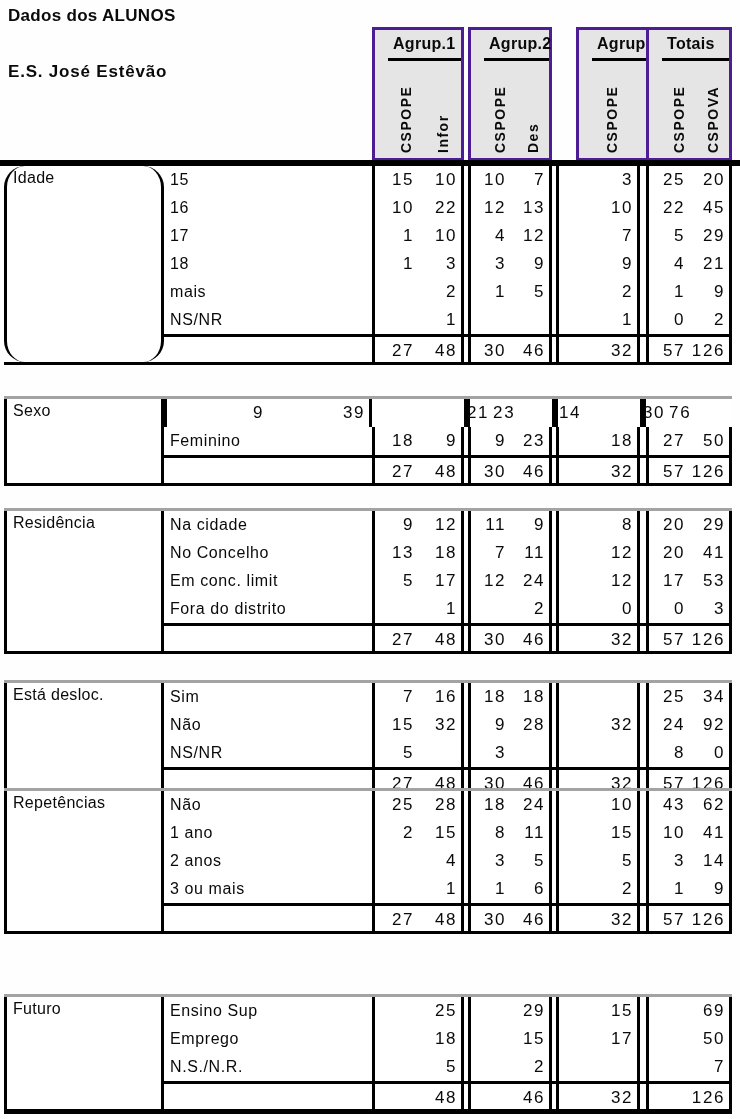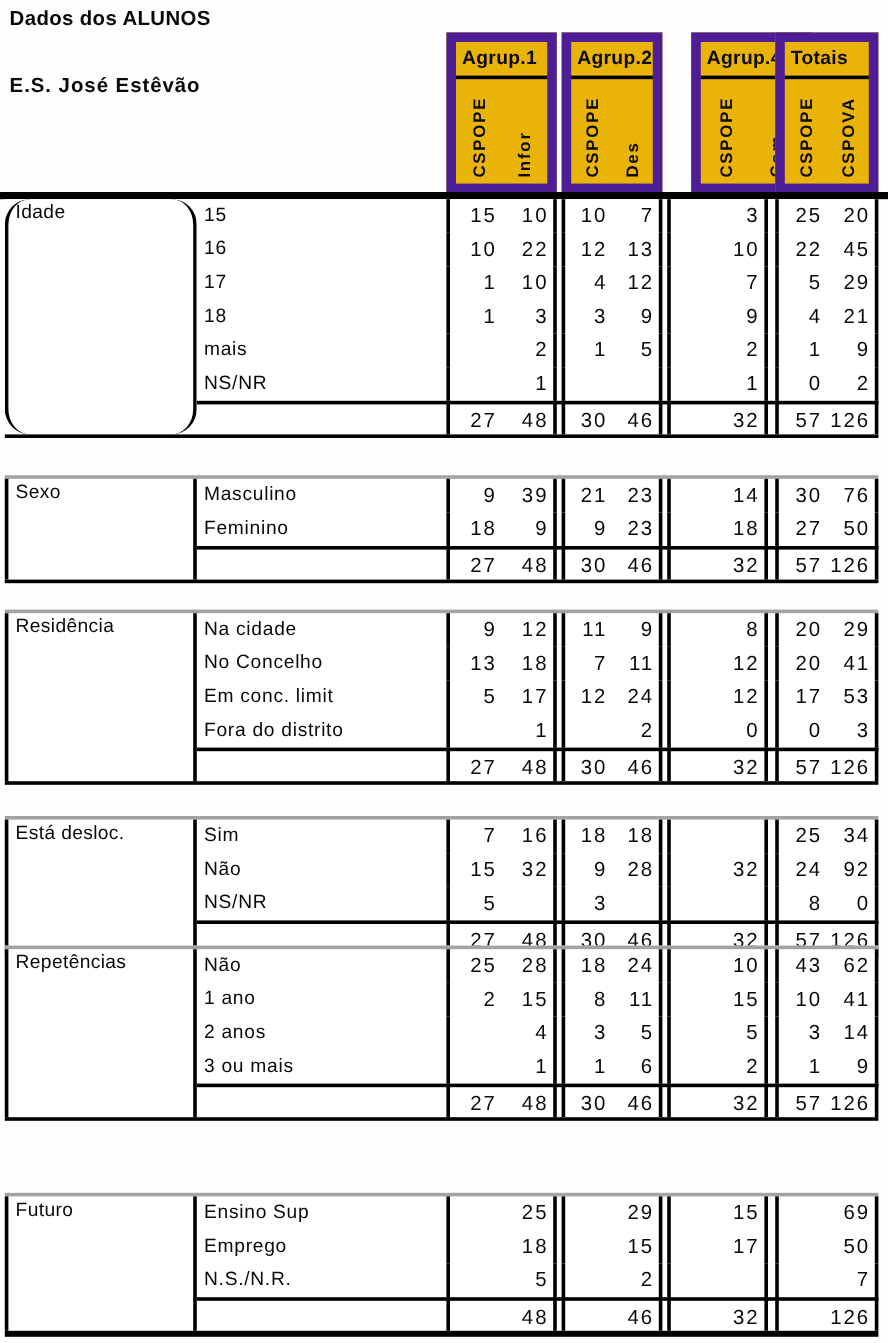--- a/index.html
+++ b/index.html
@@ -4,22 +4,22 @@
 <style>
   html,body{margin:0;padding:0;}
   .page{
     position:relative;width:740px;height:1119px;background:#fefefe;
     font-family:"Liberation Sans",sans-serif;color:#0a0a0a;overflow:hidden;
   }
   .title{position:absolute;left:8px;top:6px;font-size:17px;font-weight:bold;letter-spacing:0.3px;}
   .subtitle{position:absolute;left:8px;top:62px;font-size:17px;font-weight:bold;letter-spacing:0.8px;}
   .thick-line{position:absolute;left:0;top:160px;width:740px;height:6px;background:#000;}
   
-  .hgroup{position:absolute;top:27px;height:134px;border:8px solid #4c1d95;box-sizing:border-box;
-    display:flex;flex-direction:column;background:#eab308;}
+  .hgroup{position:absolute;top:27px;height:134px;border:3px solid #4c1d95;box-sizing:border-box;
+    display:flex;flex-direction:column;background:#e5e5e5;padding-left:13px;}
   .hgroup-label{height:28px;line-height:28px;border-bottom:3px solid #000;font-weight:bold;
     font-size:16px;padding-left:5px;letter-spacing:0.3px;}
   .hgroup-cols{flex:1;display:flex;}
   .vtext{flex:1;writing-mode:vertical-rl;transform:rotate(180deg);font-weight:bold;font-size:14px;
     letter-spacing:1.5px;display:flex;align-items:center;justify-content:flex-start;
     padding-top:5px;box-sizing:border-box;white-space:nowrap;}
   
   .section{position:absolute;left:4px;display:grid;background:#fff;
     grid-template-columns:160px 208px 92px 4px 84px 4px 84px 6px 86px;
     border-bottom:3px solid #000;}
@@ -215,21 +215,20 @@
         </div>
         <div class="cell gap total"></div>
         <div class="cell group-cell total">
           <span class="val">57</span>
           <span class="val">126</span>
         </div>
       </div>
 
   <div class="section mid" style="top: 396px; grid-template-rows: repeat(3, 28px);">
     <div class="cell sec-label" style="grid-row: 1 / 4;">Sexo</div>
-  <div class="cell row-label">Masculino</div>
         <div class="cell group-cell">
           <span class="val">9</span>
           <span class="val">39</span>
         </div>
         <div class="cell gap"></div>
         <div class="cell group-cell">
           <span class="val">21</span>
           <span class="val">23</span>
         </div>
         <div class="cell gap"></div>

